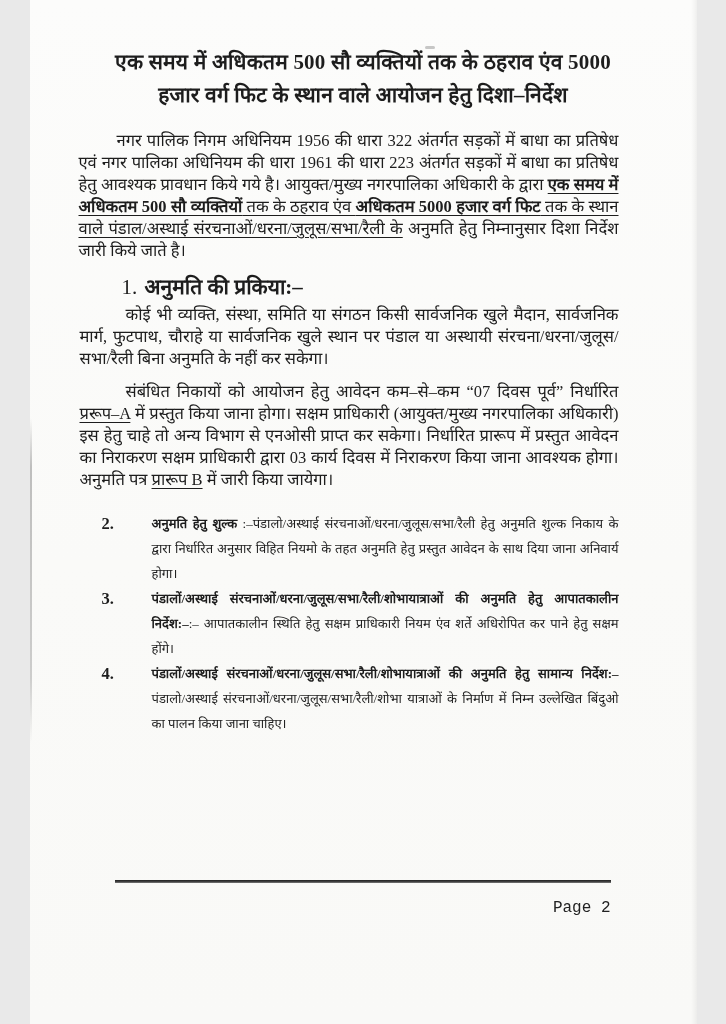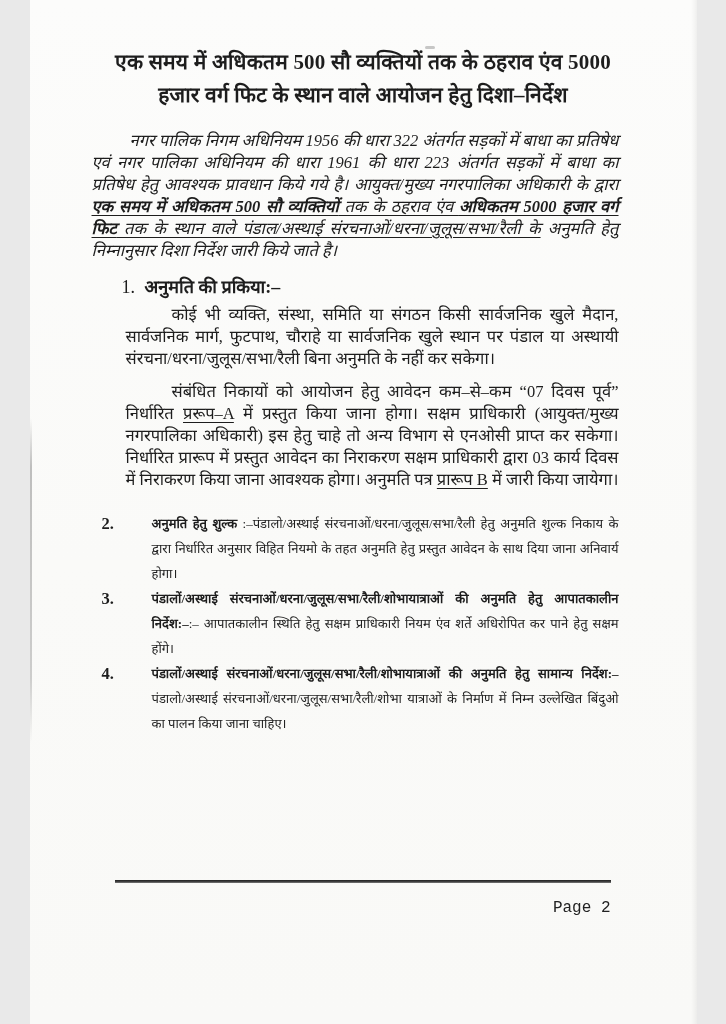--- a/index.html
+++ b/index.html
@@ -47,40 +47,39 @@
     letter-spacing:.2px;
   }
   
   .para{
     margin:0;
     font-size:16.5px;
     line-height:22px;
     text-align:justify;
   }
   .intro{
-    margin:18px 78px 0 62px;
+    margin:18px 78px 0 49px;
     text-indent:38px;
-    font-style:italic;
   }
   .b{font-weight:bold;}
   .u{text-decoration:underline;text-underline-offset:3px;text-decoration-thickness:1.4px;}
   
   .sec1-head{
     margin:14px 78px 0 92px;
-    font-size:18px;
+    font-size:21px;
     line-height:22px;
     font-weight:bold;
   }
   .sec1-head .num{
     display:inline-block;
     width:23px;
     font-weight:normal;
   }
   .sec1-para{
-    margin:6px 78px 0 96px;
+    margin:6px 78px 0 50px;
     text-indent:46px;
     font-family:Liberation Serif, serif;
   }
   .sec1-para.p2{margin-top:9px;}
   .sec1-para.p3{margin-top:11px;}
   
   .item{
     display:flex;
     margin:0 78px 0 72px;
   }

